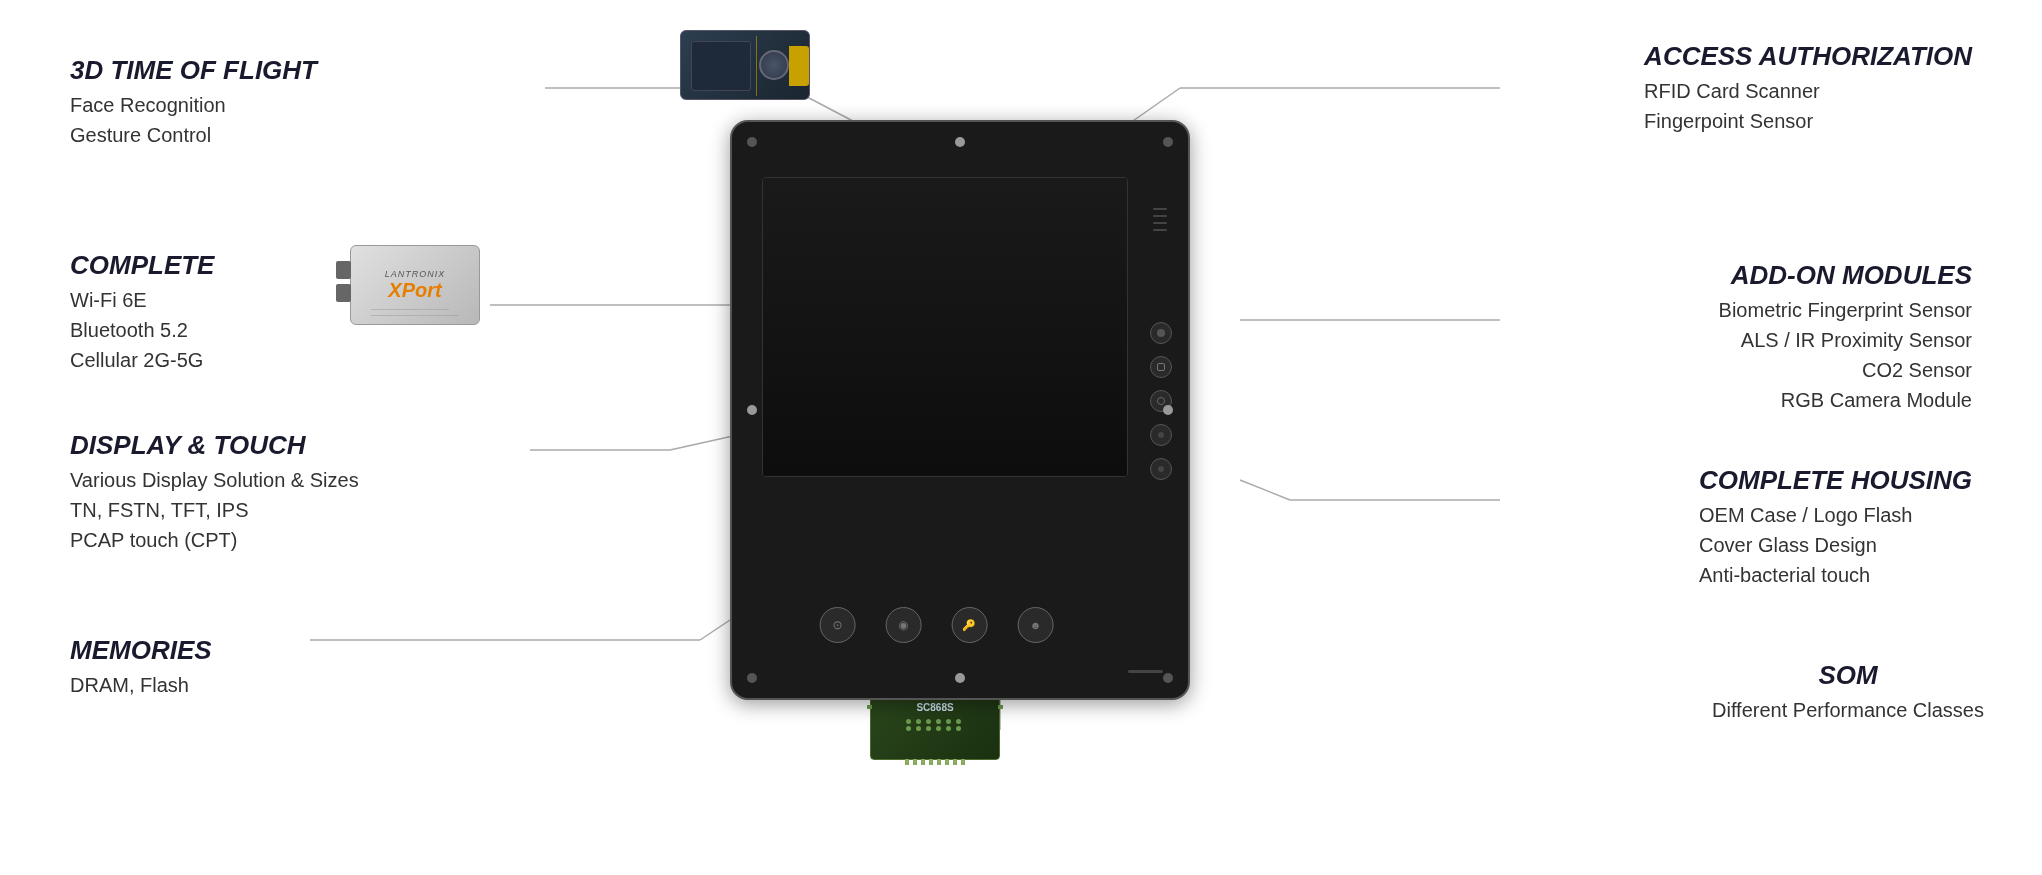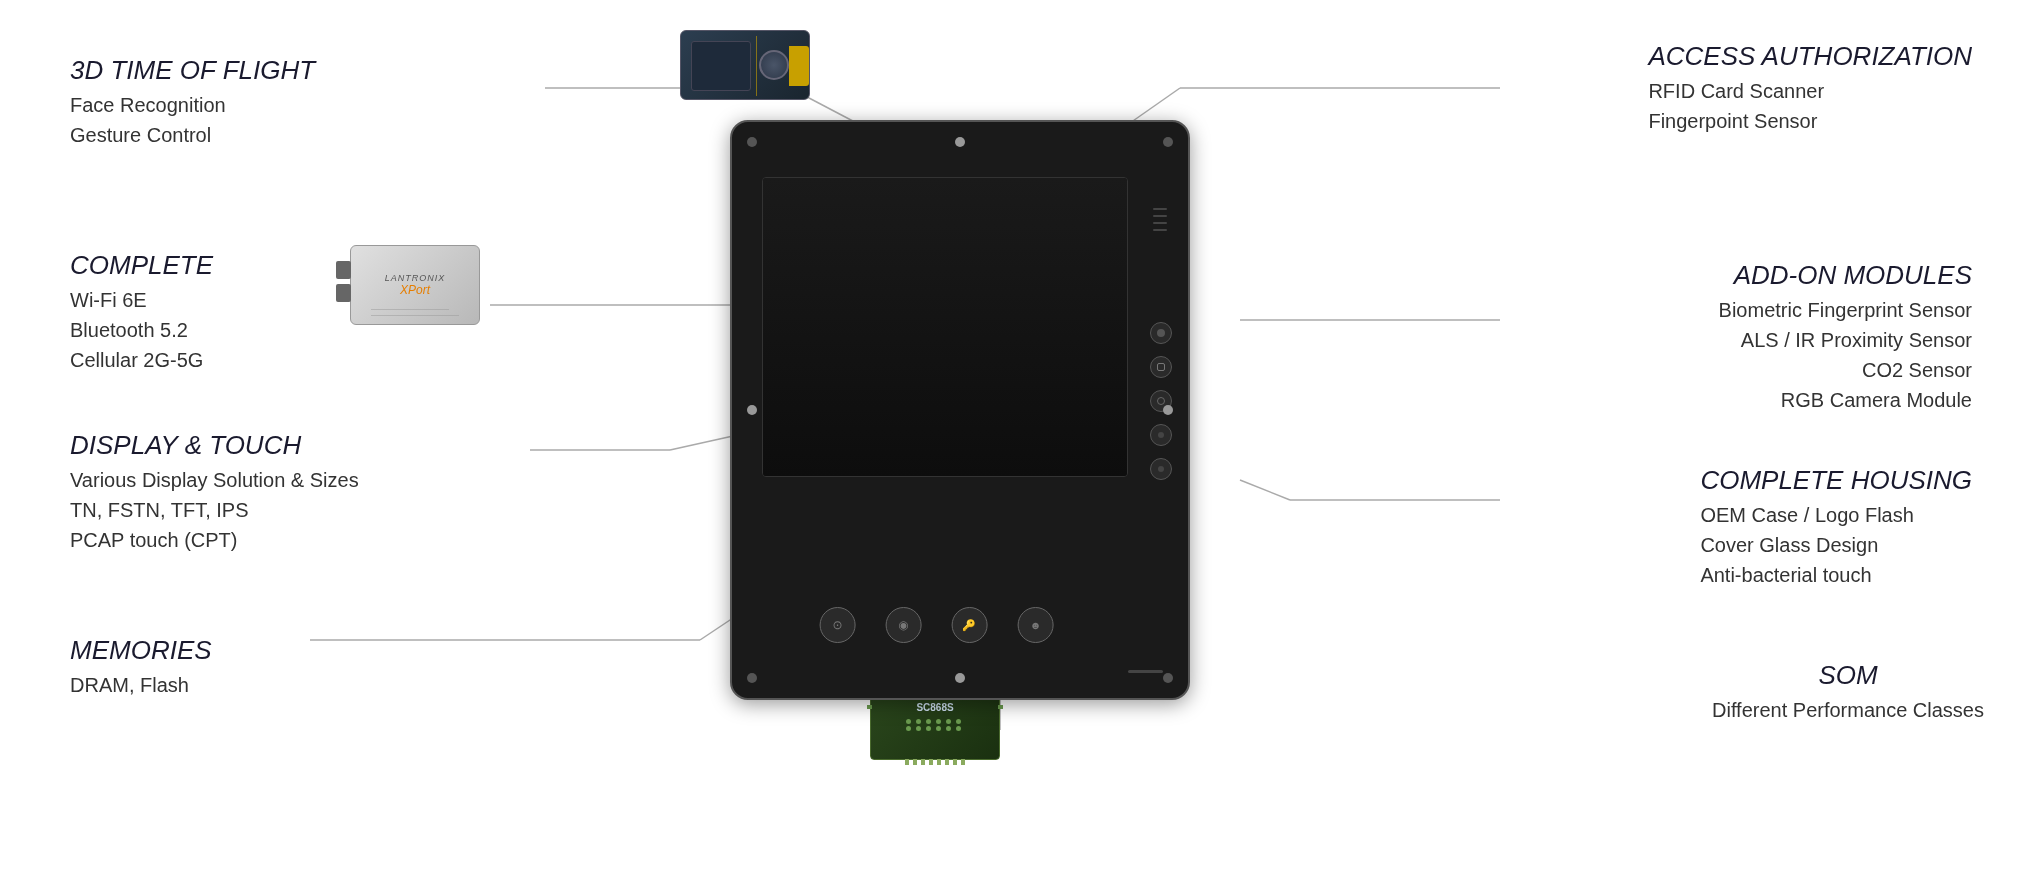--- a/index.html
+++ b/index.html
@@ -127,21 +127,21 @@
       border-radius: 2px;
     }
 
     
     .feature-section {
       position: absolute;
     }
 
     .feature-title {
       font-size: 26px;
-      font-weight: 400;
+      font-weight: 700;
       font-style: italic;
       color: #1a1a2e;
       line-height: 1.2;
       margin-bottom: 4px;
     }
 
     .feature-desc {
       font-size: 20px;
       color: #333;
       line-height: 1.5;
@@ -296,21 +296,21 @@
 
       <div style="position:absolute; top:5px; left:75px; width:1px; height:60px; background:#c8a000; opacity:0.6;"></div>
     </div>
   </div>
 
   <div style="position:absolute; top:245px; left:350px;">
     <div style="position:relative;">
 
       <div style="width:130px; height:80px; background:linear-gradient(135deg,#e0e0e0,#b8b8b8); border-radius:6px; border:1px solid #999; display:flex; flex-direction:column; align-items:center; justify-content:center; position:relative;">
         <div style="font-size:9px; color:#555; letter-spacing:1px; font-style:italic;">LANTRONIX</div>
-        <div style="font-size:12px; font-weight:normal; color:#e67e00; font-style:italic;">XPort</div>
+        <div style="font-size:20px; font-weight:bold; color:#e67e00; font-style:italic;">XPort</div>
 
         <div style="position:absolute; left:-15px; top:15px; display:flex; flex-direction:column; gap:5px;">
           <div style="width:15px; height:18px; background:#666; border-radius:2px;"></div>
           <div style="width:15px; height:18px; background:#666; border-radius:2px;"></div>
         </div>
 
         <div style="position:absolute; bottom:8px; left:20px; right:20px; height:1px; background:#999; opacity:0.5;"></div>
         <div style="position:absolute; bottom:14px; left:20px; right:30px; height:1px; background:#999; opacity:0.5;"></div>
       </div>
     </div>

